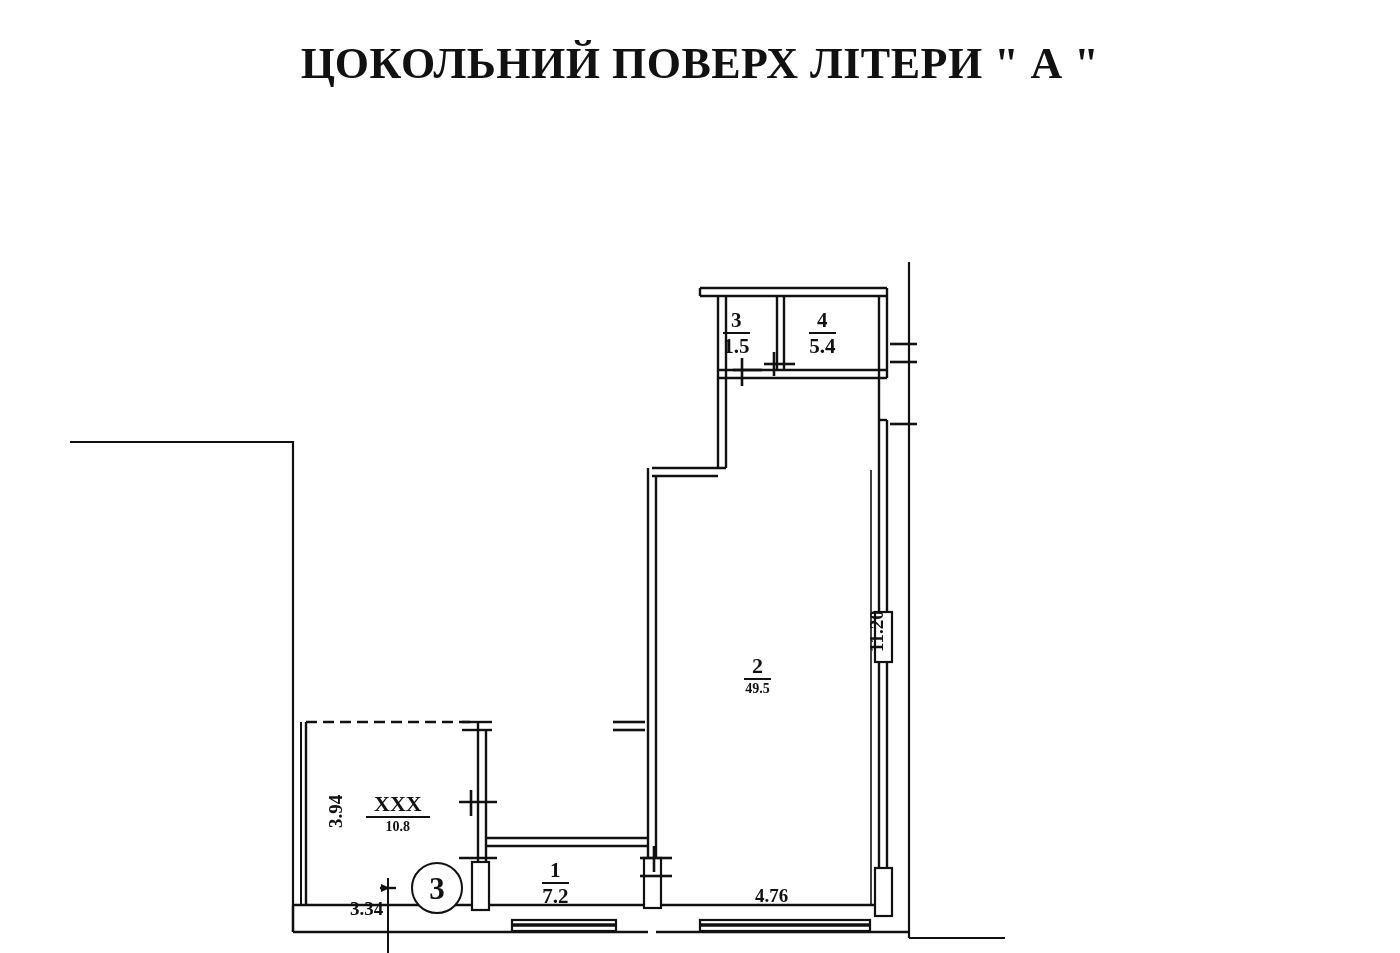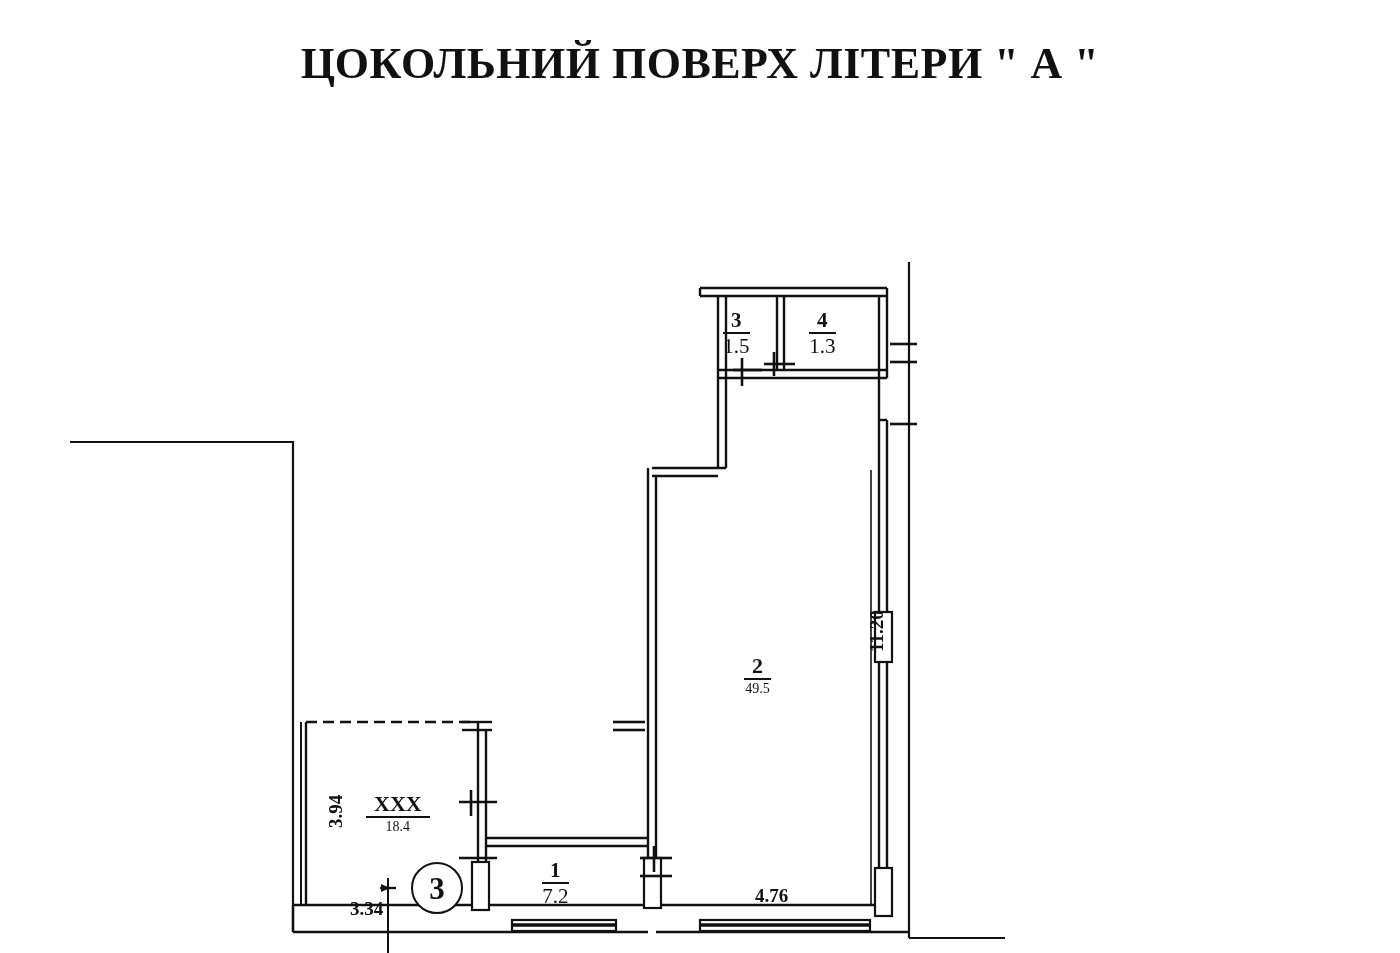--- a/index.html
+++ b/index.html
@@ -62,21 +62,21 @@
   .room-label .rl-num {
     display: block;
     font-size: 21px;
     font-weight: 700;
     padding: 0 8px 1px 8px;
     border-bottom: 2.4px solid #111111;
   }
   .room-label .rl-area {
     display: block;
     font-size: 21px;
-    font-weight: 400;
+    font-weight: 700;
     padding-top: 2px;
   }
   .room-label.big .rl-num { font-size: 22px; }
   .room-label.big .rl-area { font-size: 14px; }
 
   
   .dim-text {
     position: absolute;
     font-family: "Liberation Serif", "DejaVu Serif", serif;
     font-size: 19px;
@@ -249,31 +249,31 @@
     </svg>
   </div>
 
   <div class="room-label" style="left:723px; top:310px;">
     <span class="rl-num">3</span>
     <span class="rl-area">1.5</span>
   </div>
 
   <div class="room-label" style="left:809px; top:310px;">
     <span class="rl-num">4</span>
-    <span class="rl-area">1.3</span>
+    <span class="rl-area">5.4</span>
   </div>
 
   <div class="room-label big" style="left:744px; top:655px;">
     <span class="rl-num">2</span>
     <span class="rl-area">49.5</span>
   </div>
 
   <div class="room-label big" style="left:366px; top:793px;text-align:center;">
     <span class="rl-num">XXX</span>
-    <span class="rl-area">18.4</span>
+    <span class="rl-area">10.8</span>
   </div>
 
   <div class="room-label" style="left:542px; top:860px;">
     <span class="rl-num">1</span>
     <span class="rl-area">7.2</span>
   </div>
 
   <div class="dim-text vertical" style="left:325px; top:828px;">3.94</div>
 
   <div class="dim-text vertical" style="left:866px; top:652px;">11.20</div>

